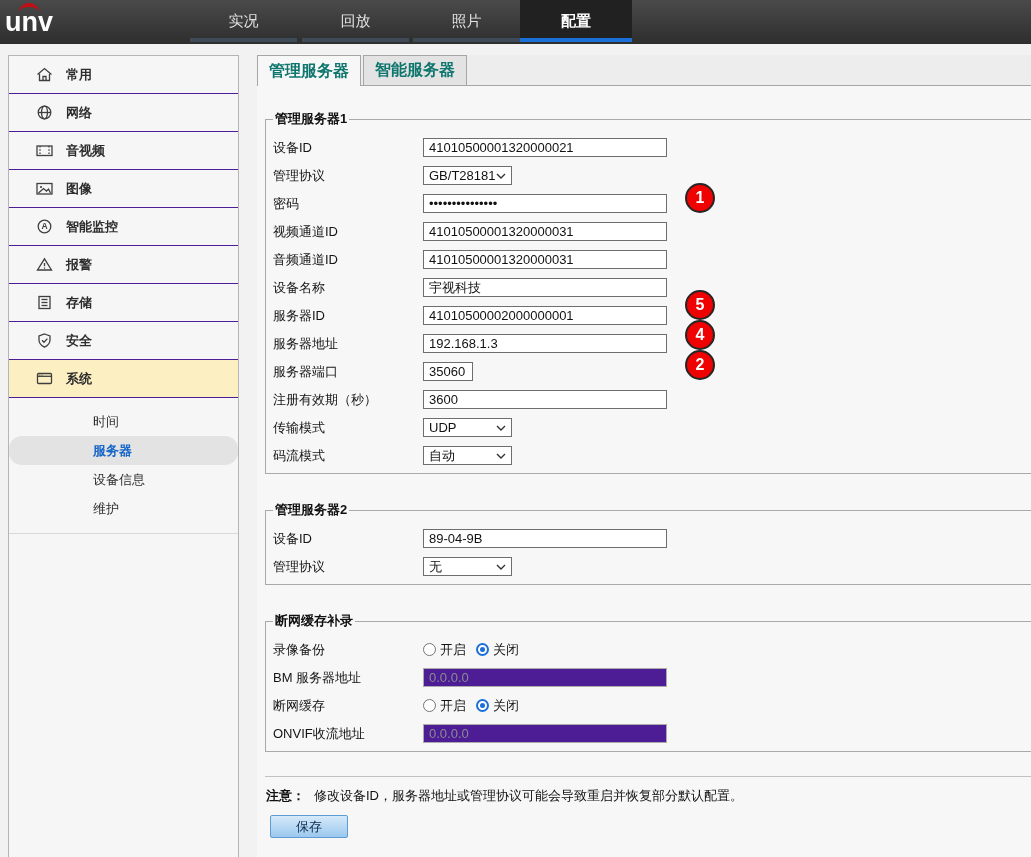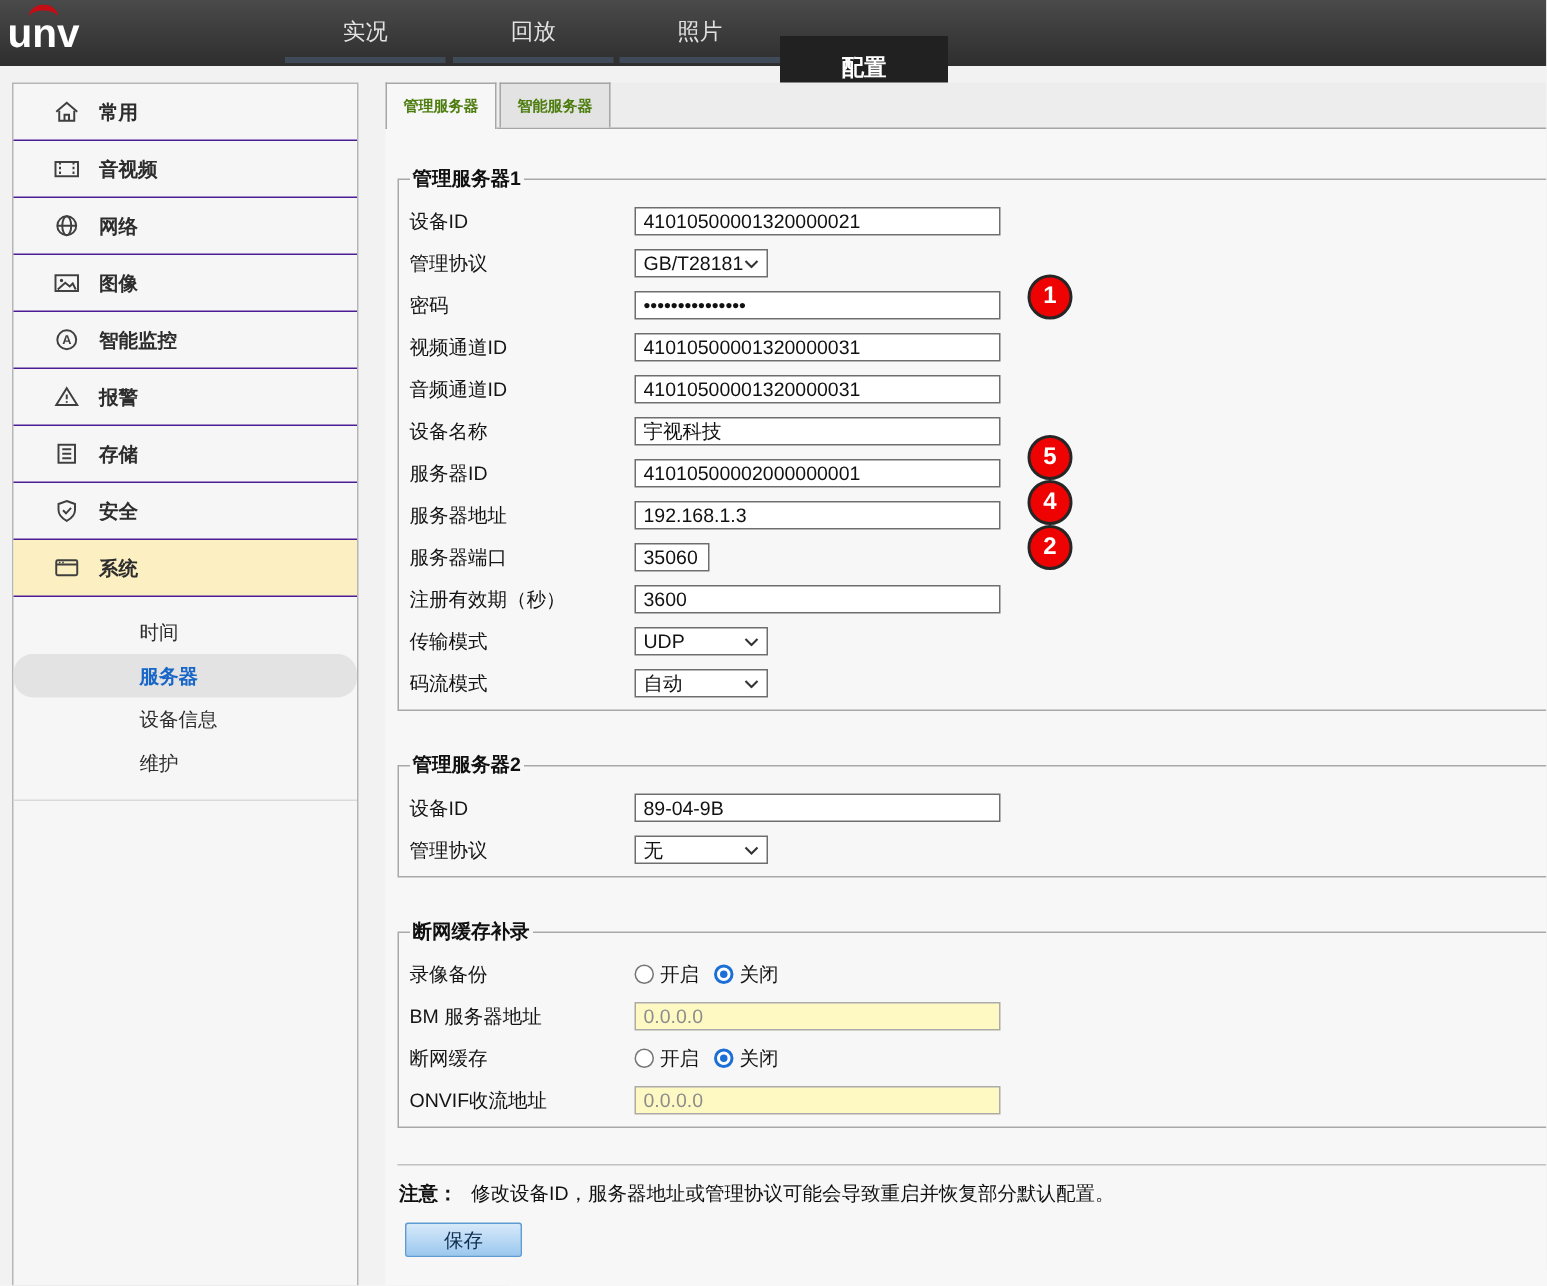--- a/index.html
+++ b/index.html
@@ -11,56 +11,56 @@
   .topbar { position:absolute; top:0; left:0; right:0; height:44px;
             background:linear-gradient(#4a4a4a,#2e2e2e); }
   .logo { position:absolute; left:5px; top:8px; width:60px; height:30px; }
   .logo-text { font-weight:bold; font-size:27px; color:#fff; letter-spacing:0; line-height:28px; }
   .logo-arc { position:absolute; left:14px; top:-5px; width:20px; height:9px;
               border-top:4px solid #c40d14; border-radius:50% 50% 0 0 / 100% 100% 0 0; }
   .navtab { position:absolute; top:0; height:42px; width:107px; display:flex; align-items:center;
             justify-content:center; color:#e2e2e2; font-size:15px; cursor:pointer; }
   .navtab::after { content:""; position:absolute; bottom:0; left:0; right:0; height:4px; background:#3e4a57; }
   .navtab.t1 { left:190px; } .navtab.t2 { left:302px; } .navtab.t3 { left:413px; }
-  .navtab.active { left:520px; width:112px; background:#212121; color:#fff; font-weight:bold;margin-top:24px; }
+  .navtab.active { left:520px; width:112px; background:#212121; color:#fff; font-weight:bold; }
   .navtab.active::after { background:#1b70d8; }
 
   
   .sidebar { position:absolute; left:8px; top:55px; width:231px; bottom:-1px;
              background:#f6f6f6; border:1px solid #b5b5b5; }
   .side-item { height:38px; display:flex; align-items:center; padding-left:26px;
                border-bottom:1px solid #4c1d95; font-size:13px; font-weight:bold;
                color:#2d2d2d; cursor:pointer; }
   .side-item .icn { width:19px; height:17px; margin-right:12px; flex:0 0 auto; }
   .side-item.active { background:#fcf0c2; }
   .submenu { border-bottom:1px solid #d9d9d9; padding:9px 0 10px 0; }
   .sub-item { height:29px; line-height:29px; padding-left:84px; font-size:13px; color:#2d2d2d; cursor:pointer; }
   .sub-item.selected { background:#e3e3e3; color:#1766c8; font-weight:bold;border-radius:13px; }
   svg.ic { stroke:#3f3f3f; fill:none; stroke-width:1.3; }
 
   
   .content { position:absolute; left:257px; top:55px; right:0; bottom:0; }
   .tabstrip { height:31px; background:#ededed; border-bottom:1px solid #a6a6a6; display:flex; }
-  .tab { padding:0 11px; display:flex; align-items:center; font-size:10px; font-weight:bold;
-         color:#4d7c0f; background:#e3e3e3; border:1px solid #a6a6a6; border-bottom:none;
+  .tab { padding:0 11px; display:flex; align-items:center; font-size:16px; font-weight:bold;
+         color:#0f766e; background:#e3e3e3; border:1px solid #a6a6a6; border-bottom:none;
          margin-right:2px; cursor:pointer; }
   .tab.active { background:#f7f7f7; margin-bottom:-1px; }
   .panel { position:relative; background:#f7f7f7; height:calc(100% - 31px); overflow:hidden; }
 
   fieldset { border:1px solid #a9a9a9; margin-left:8px; width:1100px; padding:2px 0 8px 7px; }
   fieldset.fs1 { margin-top:24px; }
   fieldset.fs2, fieldset.fs3 { margin-top:27px; }
   legend { font-size:13px; font-weight:bold; color:#101010; padding:0 2px; }
   .row { display:flex; align-items:center; height:19px; margin-top:9px; }
   .row.first { margin-top:8px; }
   .row label { width:150px; font-size:13px; color:#141414; }
   input.txt { width:244px; height:19px; border:1px solid #6e6e6e; background:#fff;
               font-size:13px; padding:0 5px; color:#111; font-family:"Liberation Sans", sans-serif; }
   input.short { width:50px; }
-  input.dis { background:#fef9c3; border-color:#ababab; color:#8c8c8c; }
+  input.dis { background:#4c1d95; border-color:#ababab; color:#8c8c8c; }
   .selectbox { width:89px; height:19px; border:1px solid #6e6e6e; background:#fff; display:flex;
                align-items:center; justify-content:space-between; padding:0 5px; font-size:13px;
                color:#111; cursor:pointer; }
   .radio { width:13px; height:13px; border:1px solid #767676; border-radius:50%; background:#fff;
            display:inline-block; cursor:pointer; position:relative; }
   .radio.checked { border:2px solid #1b6fd6; }
   .radio.checked::after { content:""; position:absolute; left:2px; top:2px; width:5px; height:5px;
                           border-radius:50%; background:#1b6fd6; }
   .radiolabel { font-size:13px; color:#141414; margin:0 10px 0 4px; }
 
@@ -102,36 +102,36 @@
             <path d="M2.5 8.5 L9.5 2.5 L16.5 8.5"></path>
             <path d="M4.5 7.8 V14.5 H14.5 V7.8"></path>
             <path d="M8 14.5 V10.5 H11 V14.5"></path>
           </svg>
       </span>
       <span>常用</span>
     </div>
     <div class="side-item">
       <span class="icn">
         <svg class="ic" width="19" height="17" viewBox="0 0 19 17">
+            <circle cx="9.5" cy="8.5" r="6.3"></circle>
+            <ellipse cx="9.5" cy="8.5" rx="3" ry="6.3"></ellipse>
+            <line x1="3.2" y1="8.5" x2="15.8" y2="8.5"></line>
+          </svg>
+      </span>
+      <span>网络</span>
+    </div>
+    <div class="side-item">
+      <span class="icn">
+        <svg class="ic" width="19" height="17" viewBox="0 0 19 17">
             <rect x="2" y="4" width="15" height="9.5"></rect>
             <line x1="5" y1="4" x2="5" y2="13.5" stroke-dasharray="1.6,1.6"></line>
             <line x1="14" y1="4" x2="14" y2="13.5" stroke-dasharray="1.6,1.6"></line>
           </svg>
       </span>
       <span>音视频</span>
-    </div>
-    <div class="side-item">
-      <span class="icn">
-        <svg class="ic" width="19" height="17" viewBox="0 0 19 17">
-            <circle cx="9.5" cy="8.5" r="6.3"></circle>
-            <ellipse cx="9.5" cy="8.5" rx="3" ry="6.3"></ellipse>
-            <line x1="3.2" y1="8.5" x2="15.8" y2="8.5"></line>
-          </svg>
-      </span>
-      <span>网络</span>
     </div>
     <div class="side-item">
       <span class="icn">
         <svg class="ic" width="19" height="17" viewBox="0 0 19 17">
             <rect x="2" y="3.5" width="15" height="10.5"></rect>
             <circle cx="6" cy="7" r="1.1" fill="#3f3f3f" stroke="none"></circle>
             <path d="M3.5 13 L8.5 8.5 L11.5 11 L13.5 9 L15.5 13"></path>
           </svg>
       </span>
       <span>图像</span>

